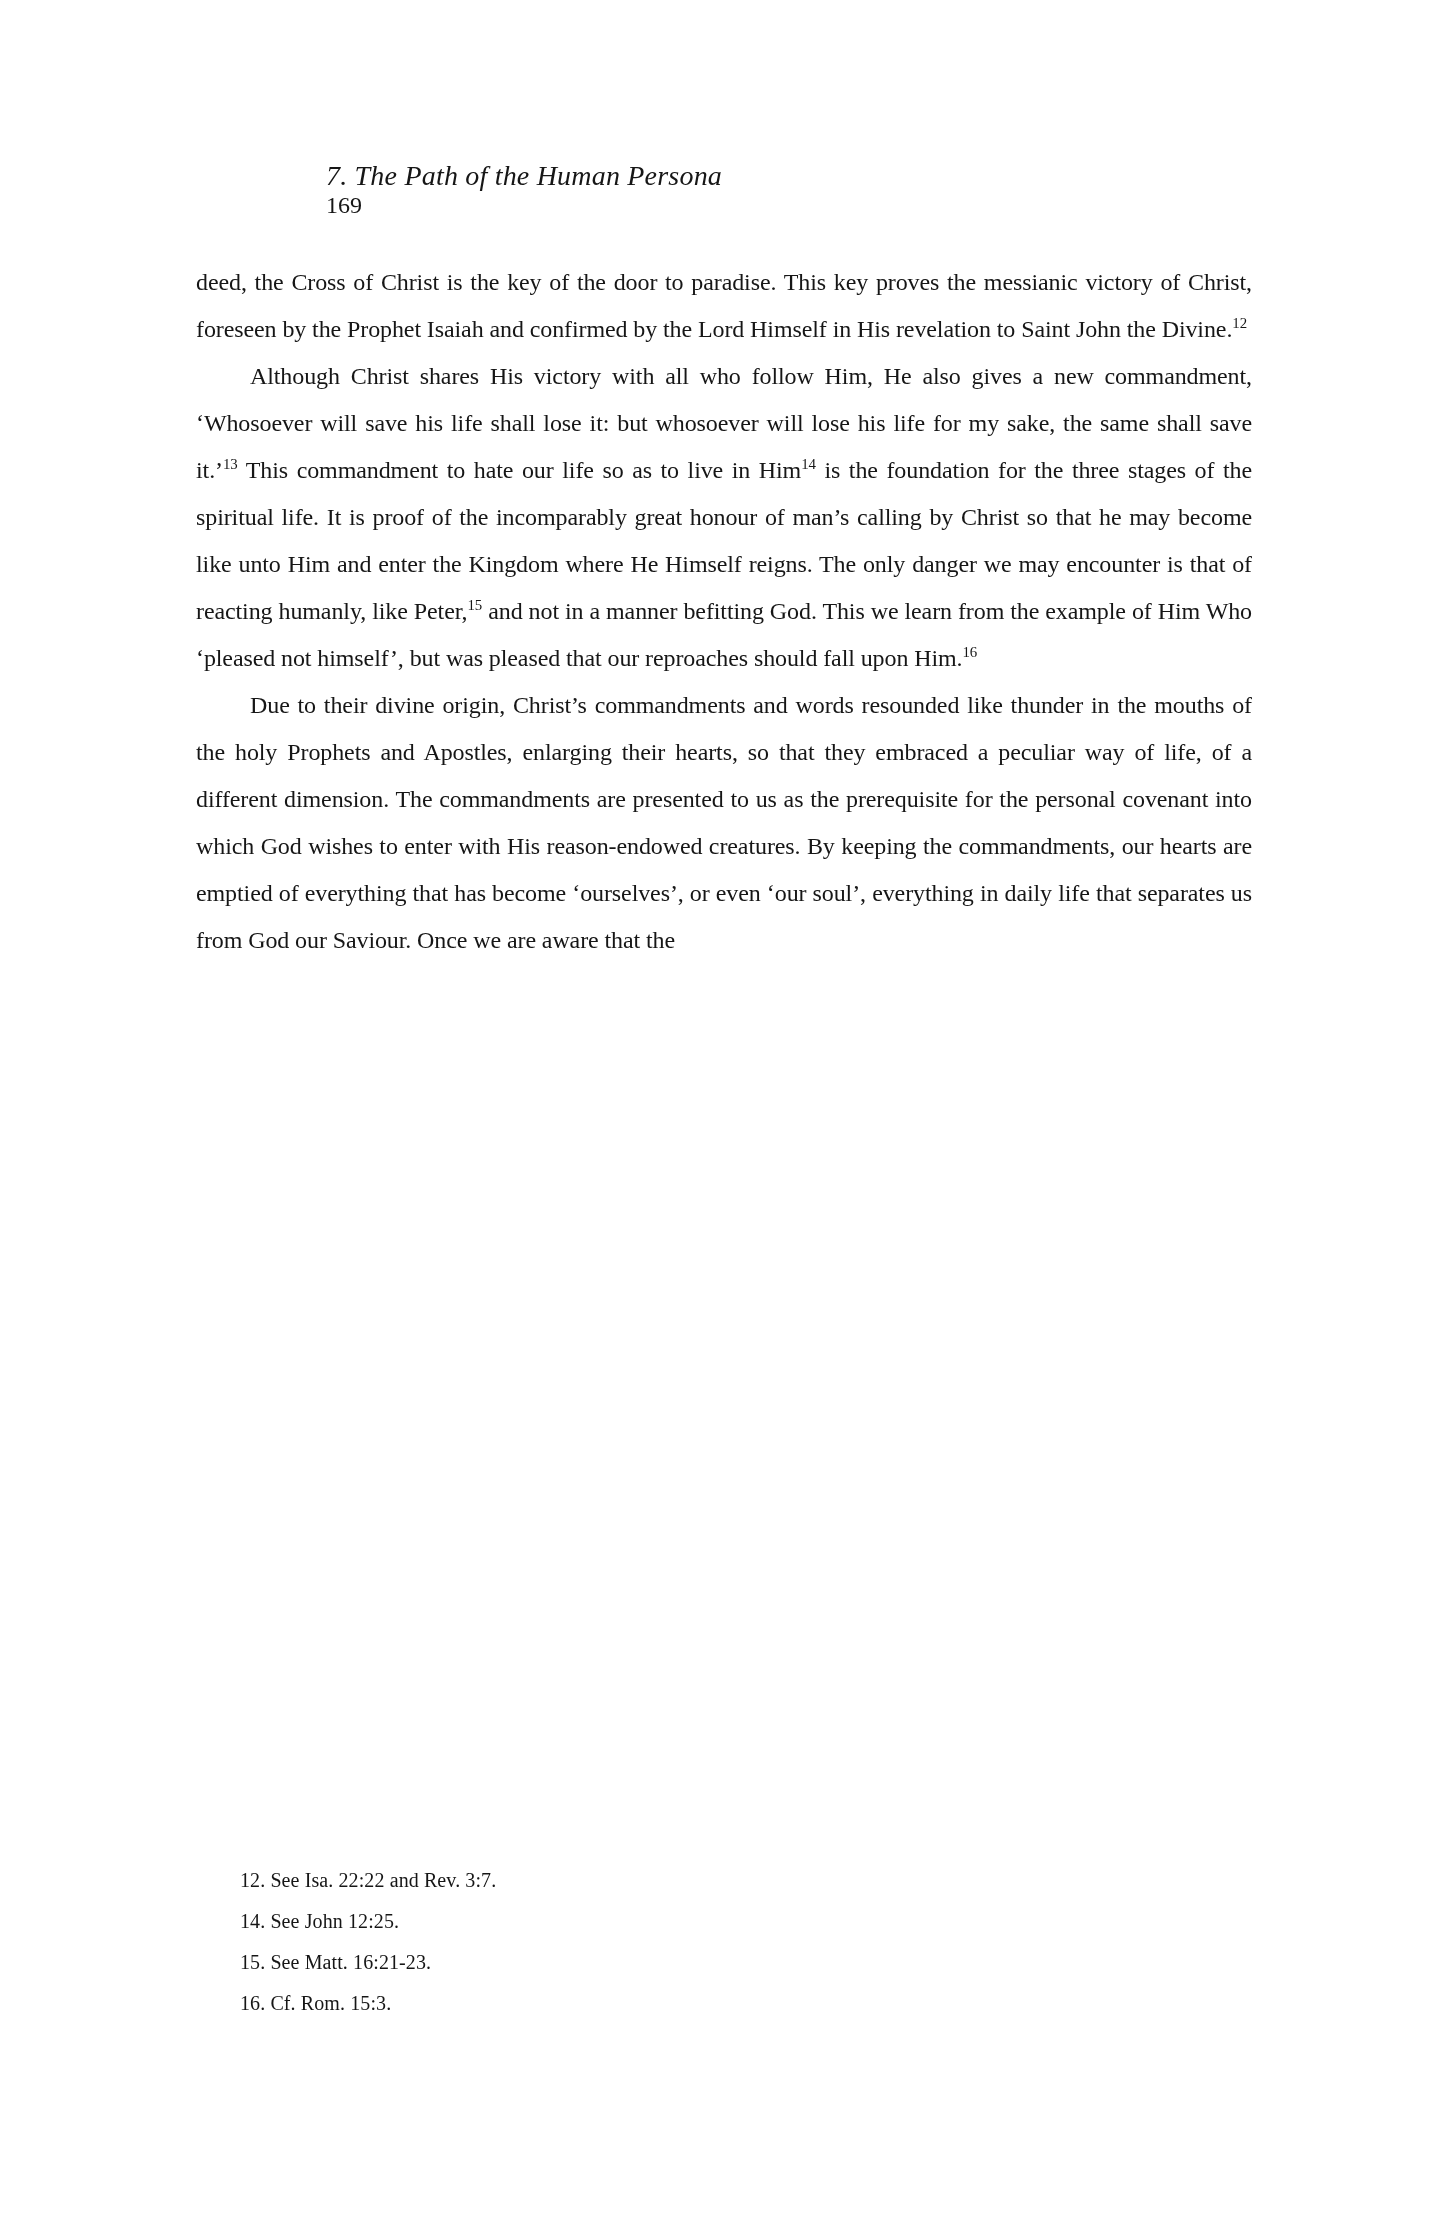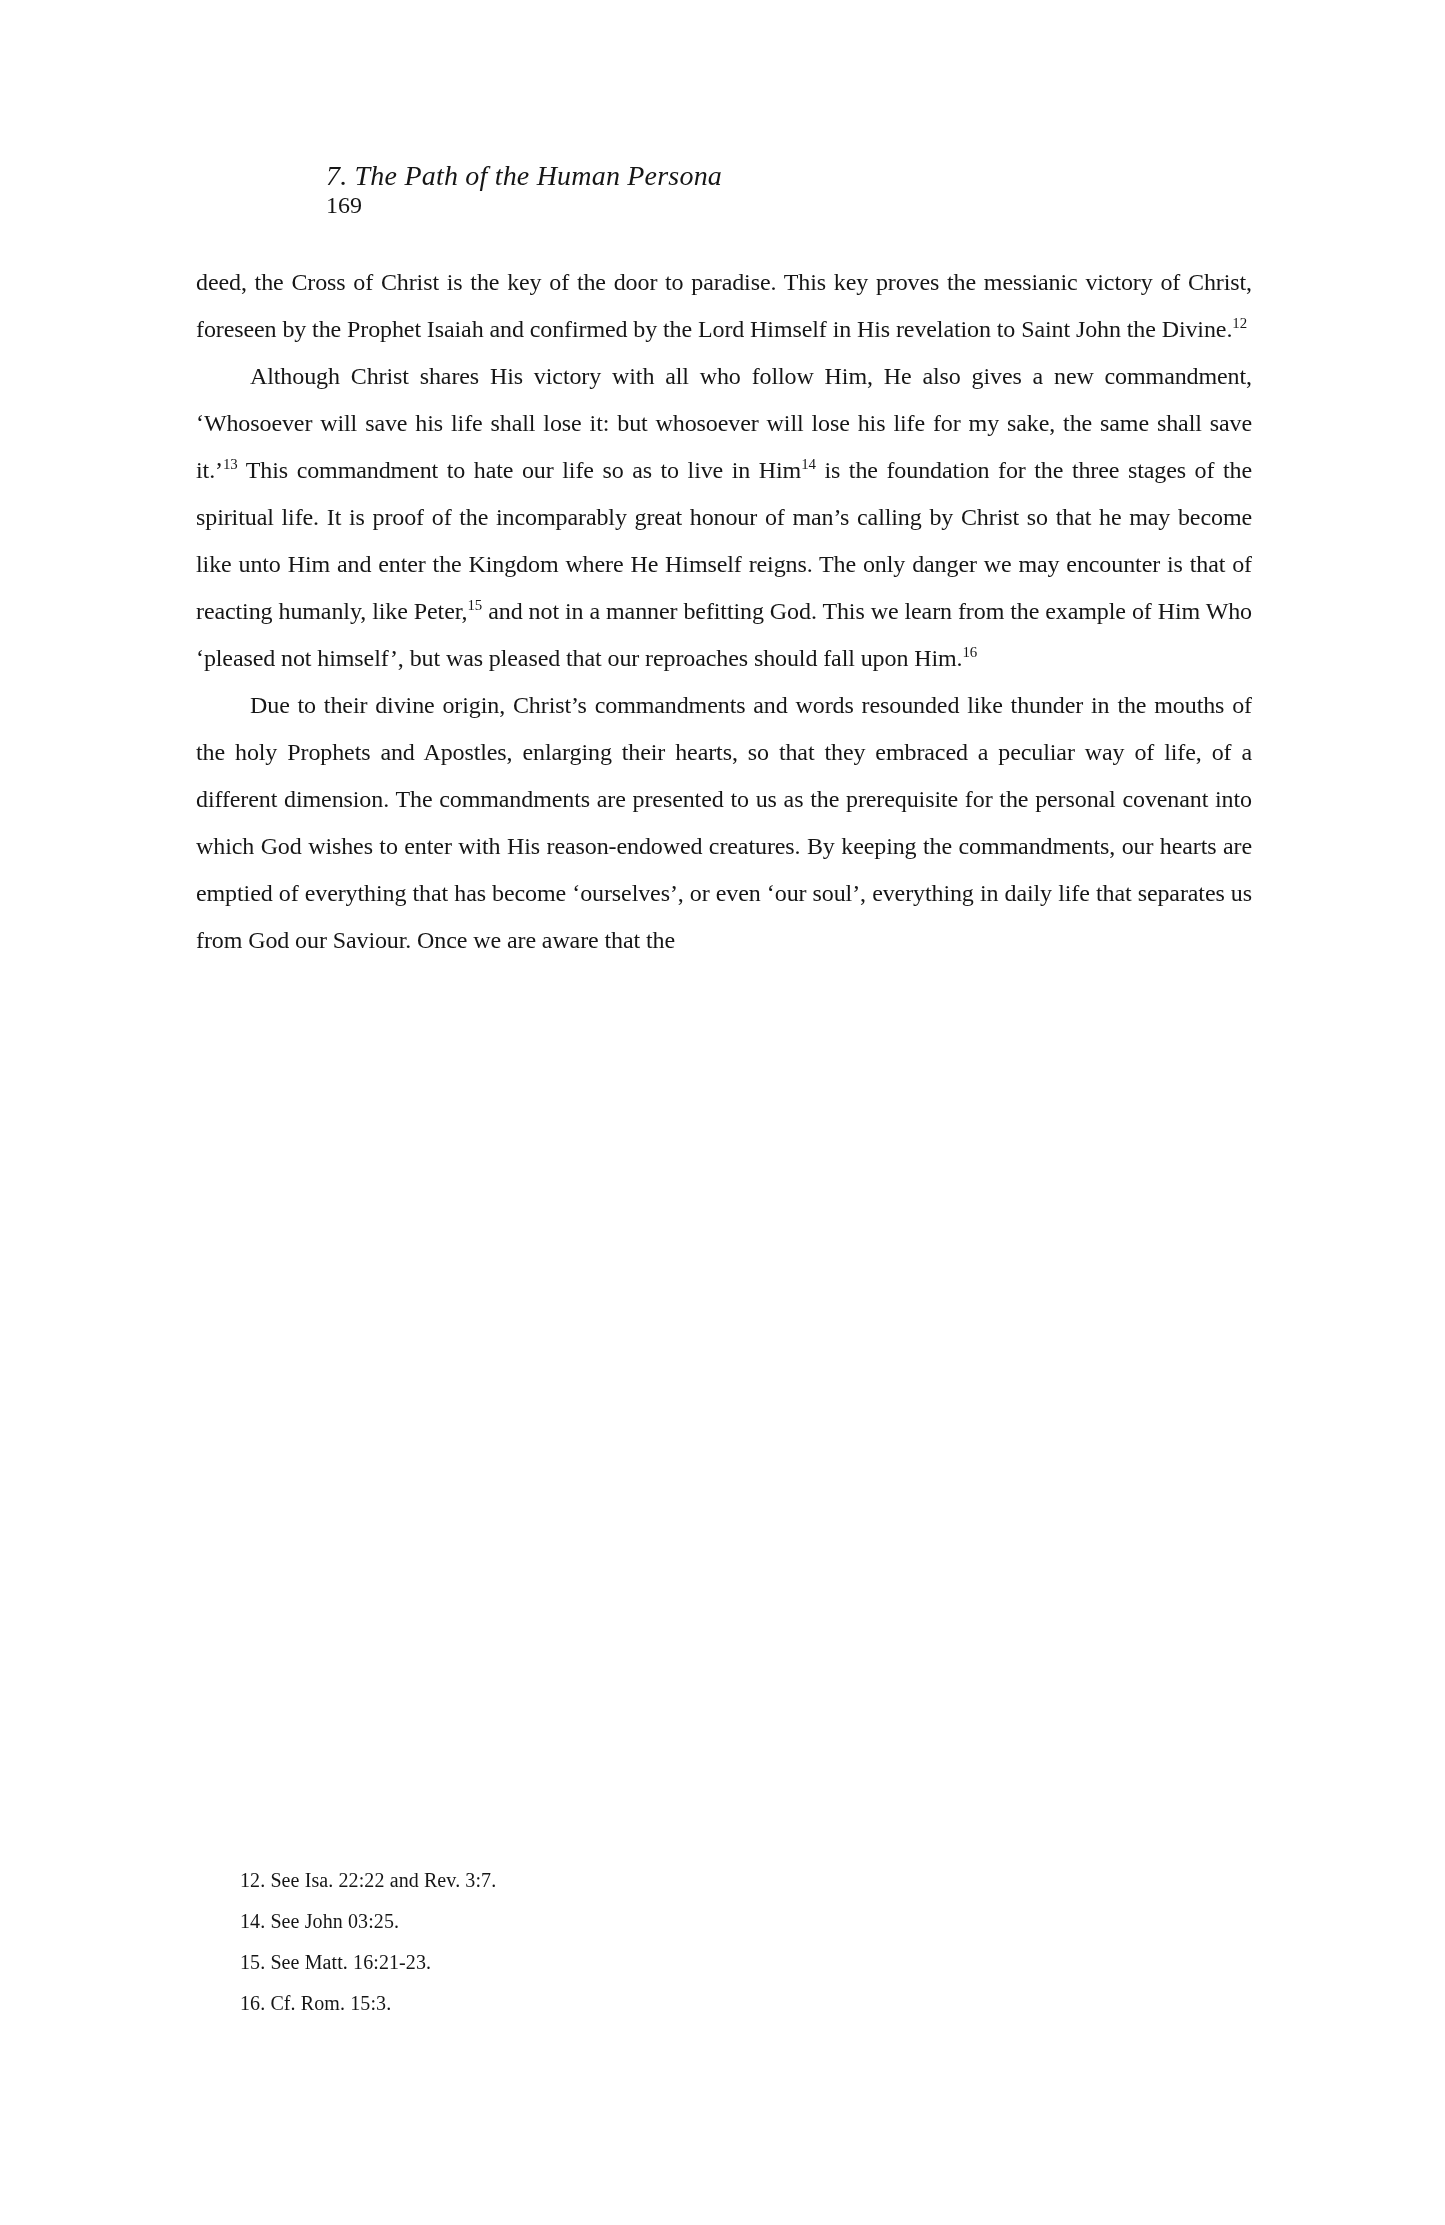--- a/index.html
+++ b/index.html
@@ -99,18 +99,18 @@
     <div class="body-text" id="body-text">
         <p><span>deed, the Cross of Christ is the key of the door to paradise. This key proves the messianic victory of Christ, foreseen by the Prophet Isaiah and confirmed by the Lord Himself in His revelation to Saint John the Divine.</span><sup>12</sup></p>
         <p class="indent"><span>Although Christ shares His victory with all who follow Him, He also gives a new commandment, ‘Whosoever will save his life shall lose it: but whosoever will lose his life for my sake, the same shall save it.’</span><sup>13</sup><span> This commandment to hate our life so as to live in Him</span><sup>14</sup><span> is the foundation for the three stages of the spiritual life. It is proof of the incomparably great honour of man’s calling by Christ so that he may become like unto Him and enter the Kingdom where He Himself reigns. The only danger we may encounter is that of reacting humanly, like Peter,</span><sup>15</sup><span> and not in a manner befitting God. This we learn from the example of Him Who ‘pleased not himself’, but was pleased that our reproaches should fall upon Him.</span><sup>16</sup></p>
         <p class="indent"><span>Due to their divine origin, Christ’s commandments and words resounded like thunder in the mouths of the holy Prophets and Apostles, enlarging their hearts, so that they embraced a peculiar way of life, of a different dimension. The commandments are presented to us as the prerequisite for the personal covenant into which God wishes to enter with His reason-endowed creatures. By keeping the commandments, our hearts are emptied of everything that has become ‘ourselves’, or even ‘our soul’, everything in daily life that separates us from God our Saviour. Once we are aware that the</span></p>
       </div>
 
   </div>
 
   <div class="footnotes" id="footnotes">
       <div class="fn">12. See Isa. 22:22 and Rev. 3:7.</div>
-      <div class="fn">14. See John 03:25.</div>
+      <div class="fn">14. See John 12:25.</div>
       <div class="fn">15. See Matt. 16:21-23.</div>
       <div class="fn">16. Cf. Rom. 15:3.</div>
     </div>
 
 </div>
 
 </body></html>

